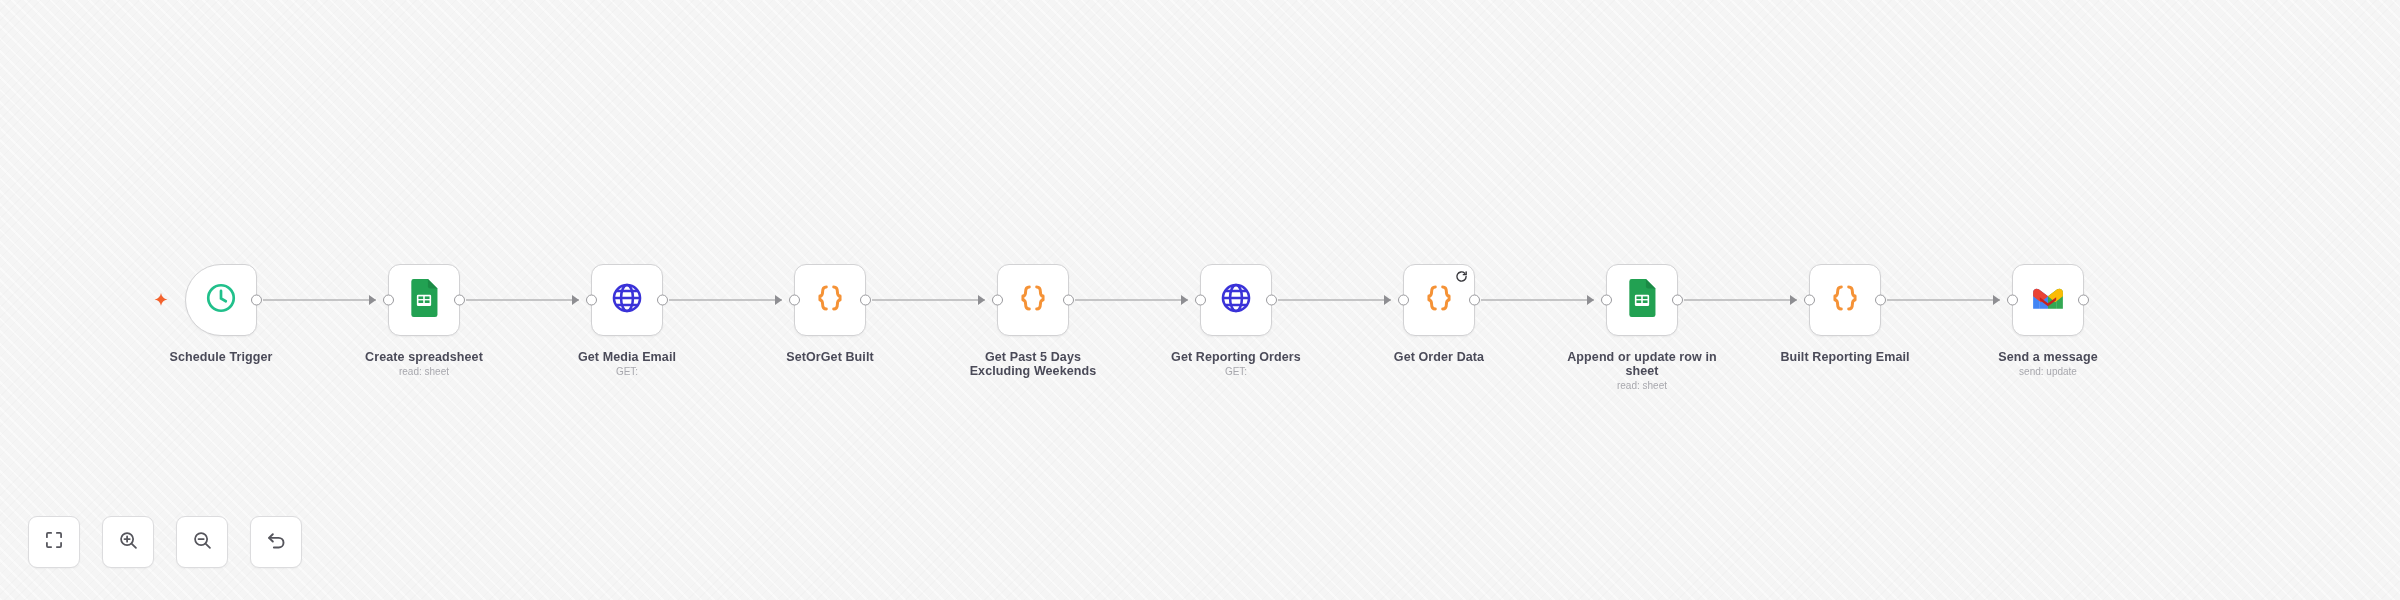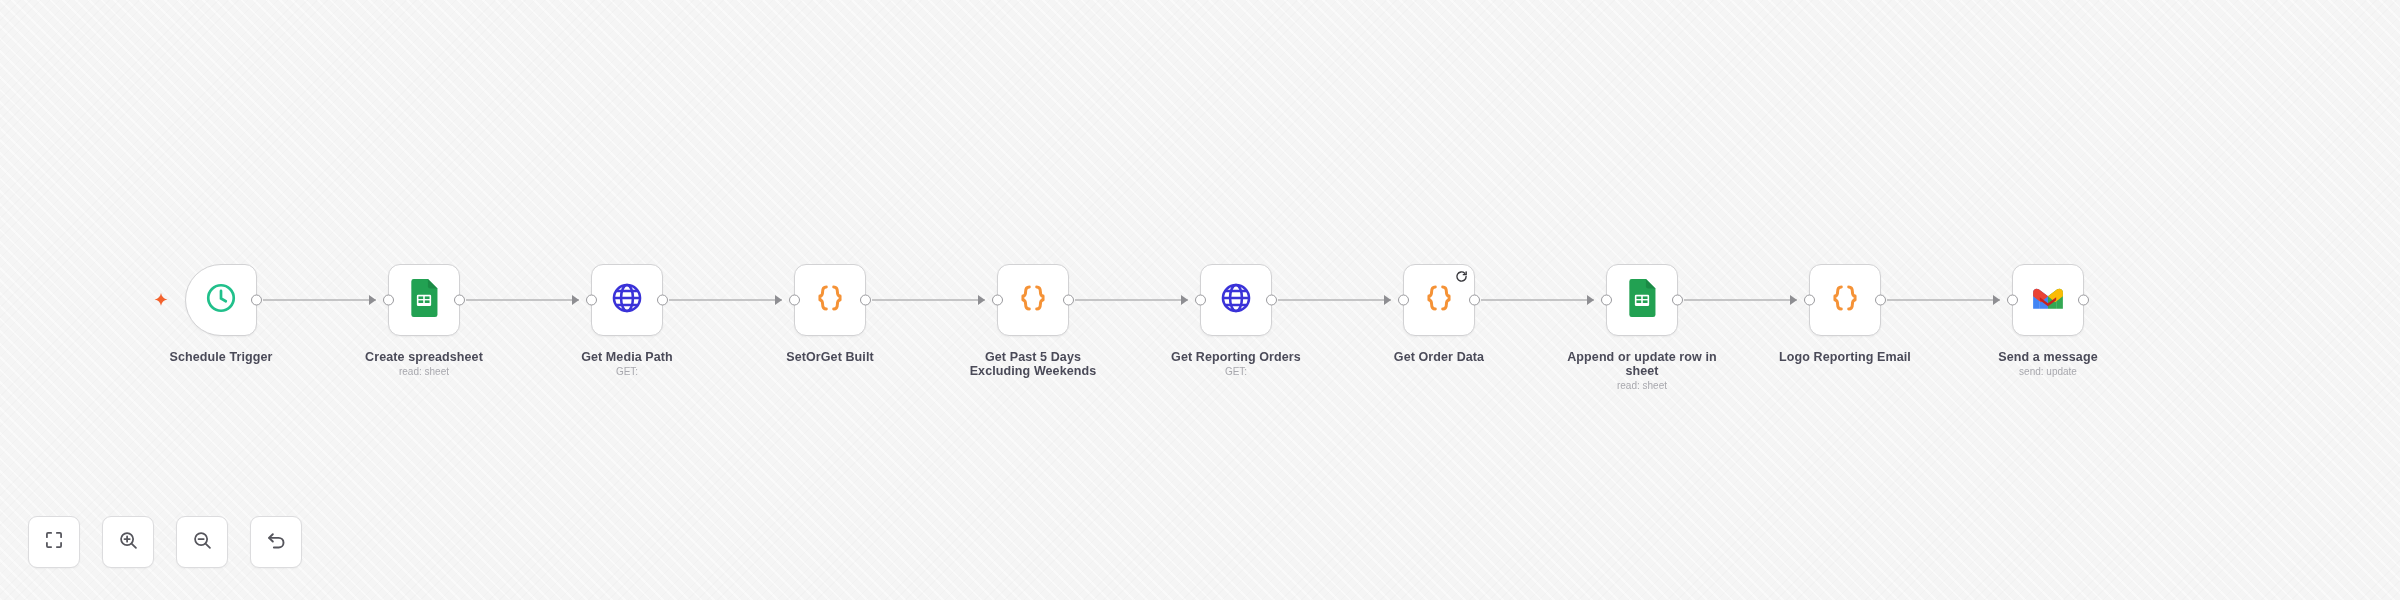--- a/index.html
+++ b/index.html
@@ -185,21 +185,21 @@
       <div class="sublabel" style="left: 314px; top: 366px; width: 220px;">read: sheet</div>
       <div class="node" style="left: 591px; top: 264px;">
         <span><svg width="34" height="34" viewBox="0 0 24 24" fill="none" stroke="#3a32d8" stroke-width="1.8">
       <circle cx="12" cy="12" r="9.2"></circle>
       <ellipse cx="12" cy="12" rx="4.2" ry="9.2"></ellipse>
       <path d="M2.8 12h18.4M4.3 7.1h15.4M4.3 16.9h15.4"></path>
           </svg></span>
         <span class="port in"></span>
         <span class="port out"></span>
       </div>
-      <div class="label" style="left: 517px; top: 350px; width: 220px;">Get Media Path</div>
+      <div class="label" style="left: 517px; top: 350px; width: 220px;">Get Media Email</div>
       <div class="sublabel" style="left: 517px; top: 366px; width: 220px;">GET:</div>
       <div class="node" style="left: 794px; top: 264px;">
         <span><svg width="34" height="34" viewBox="0 0 24 24" fill="none" stroke="#f59236" stroke-width="2.1" stroke-linecap="round" stroke-linejoin="round">
       <path d="M9.4 4.2c-2.3 0-2.6 1.3-2.6 3.2 0 1.9-.3 3.2-1.9 3.2v2.8
                c1.6 0 1.9 1.3 1.9 3.2 0 1.9.3 3.2 2.6 3.2"></path>
       <path d="M14.6 4.2c2.3 0 2.6 1.3 2.6 3.2 0 1.9.3 3.2 1.9 3.2v2.8
                c-1.6 0-1.9 1.3-1.9 3.2 0 1.9-.3 3.2-2.6 3.2"></path>
           </svg></span>
         <span class="port in"></span>
         <span class="port out"></span>
@@ -262,21 +262,21 @@
       <div class="node" style="left: 1809px; top: 264px;">
         <span><svg width="34" height="34" viewBox="0 0 24 24" fill="none" stroke="#f59236" stroke-width="2.1" stroke-linecap="round" stroke-linejoin="round">
       <path d="M9.4 4.2c-2.3 0-2.6 1.3-2.6 3.2 0 1.9-.3 3.2-1.9 3.2v2.8
                c1.6 0 1.9 1.3 1.9 3.2 0 1.9.3 3.2 2.6 3.2"></path>
       <path d="M14.6 4.2c2.3 0 2.6 1.3 2.6 3.2 0 1.9.3 3.2 1.9 3.2v2.8
                c-1.6 0-1.9 1.3-1.9 3.2 0 1.9-.3 3.2-2.6 3.2"></path>
           </svg></span>
         <span class="port in"></span>
         <span class="port out"></span>
       </div>
-      <div class="label" style="left: 1735px; top: 350px; width: 220px;">Logo Reporting Email</div>
+      <div class="label" style="left: 1735px; top: 350px; width: 220px;">Built Reporting Email</div>
       <div class="node" style="left: 2012px; top: 264px;">
         <span><svg width="34" height="28" viewBox="0 0 48 36">
       <path d="M3 33V9.8l9.5 7.1V33z" fill="#4285f4"></path>
       <path d="M35.5 33V16.9L45 9.8V33z" fill="#34a853"></path>
       <path d="M3 9.8C3 5.6 7.7 3.3 11 5.8l13 9.8V33h-11.5V16.9z" fill="#4285f4"></path>
       <path d="M45 9.8c0-4.2-4.7-6.5-8-4l-13 9.8V33h11.5V16.9z" fill="#34a853"></path>
       <path d="M3 9.8C3 5.6 7.7 3.3 11 5.8L24 15.6 14 24 3 15.7z" fill="#ea4335"></path>
       <path d="M45 9.8c0-4.2-4.7-6.5-8-4L24 15.6 34 24l11-8.3z" fill="#fbbc04"></path>
       <path d="M12.5 16.9L24 25.5l11.5-8.6v4.2L24 29.7l-11.5-8.6z" fill="#c5221f"></path>
       </svg></span>

